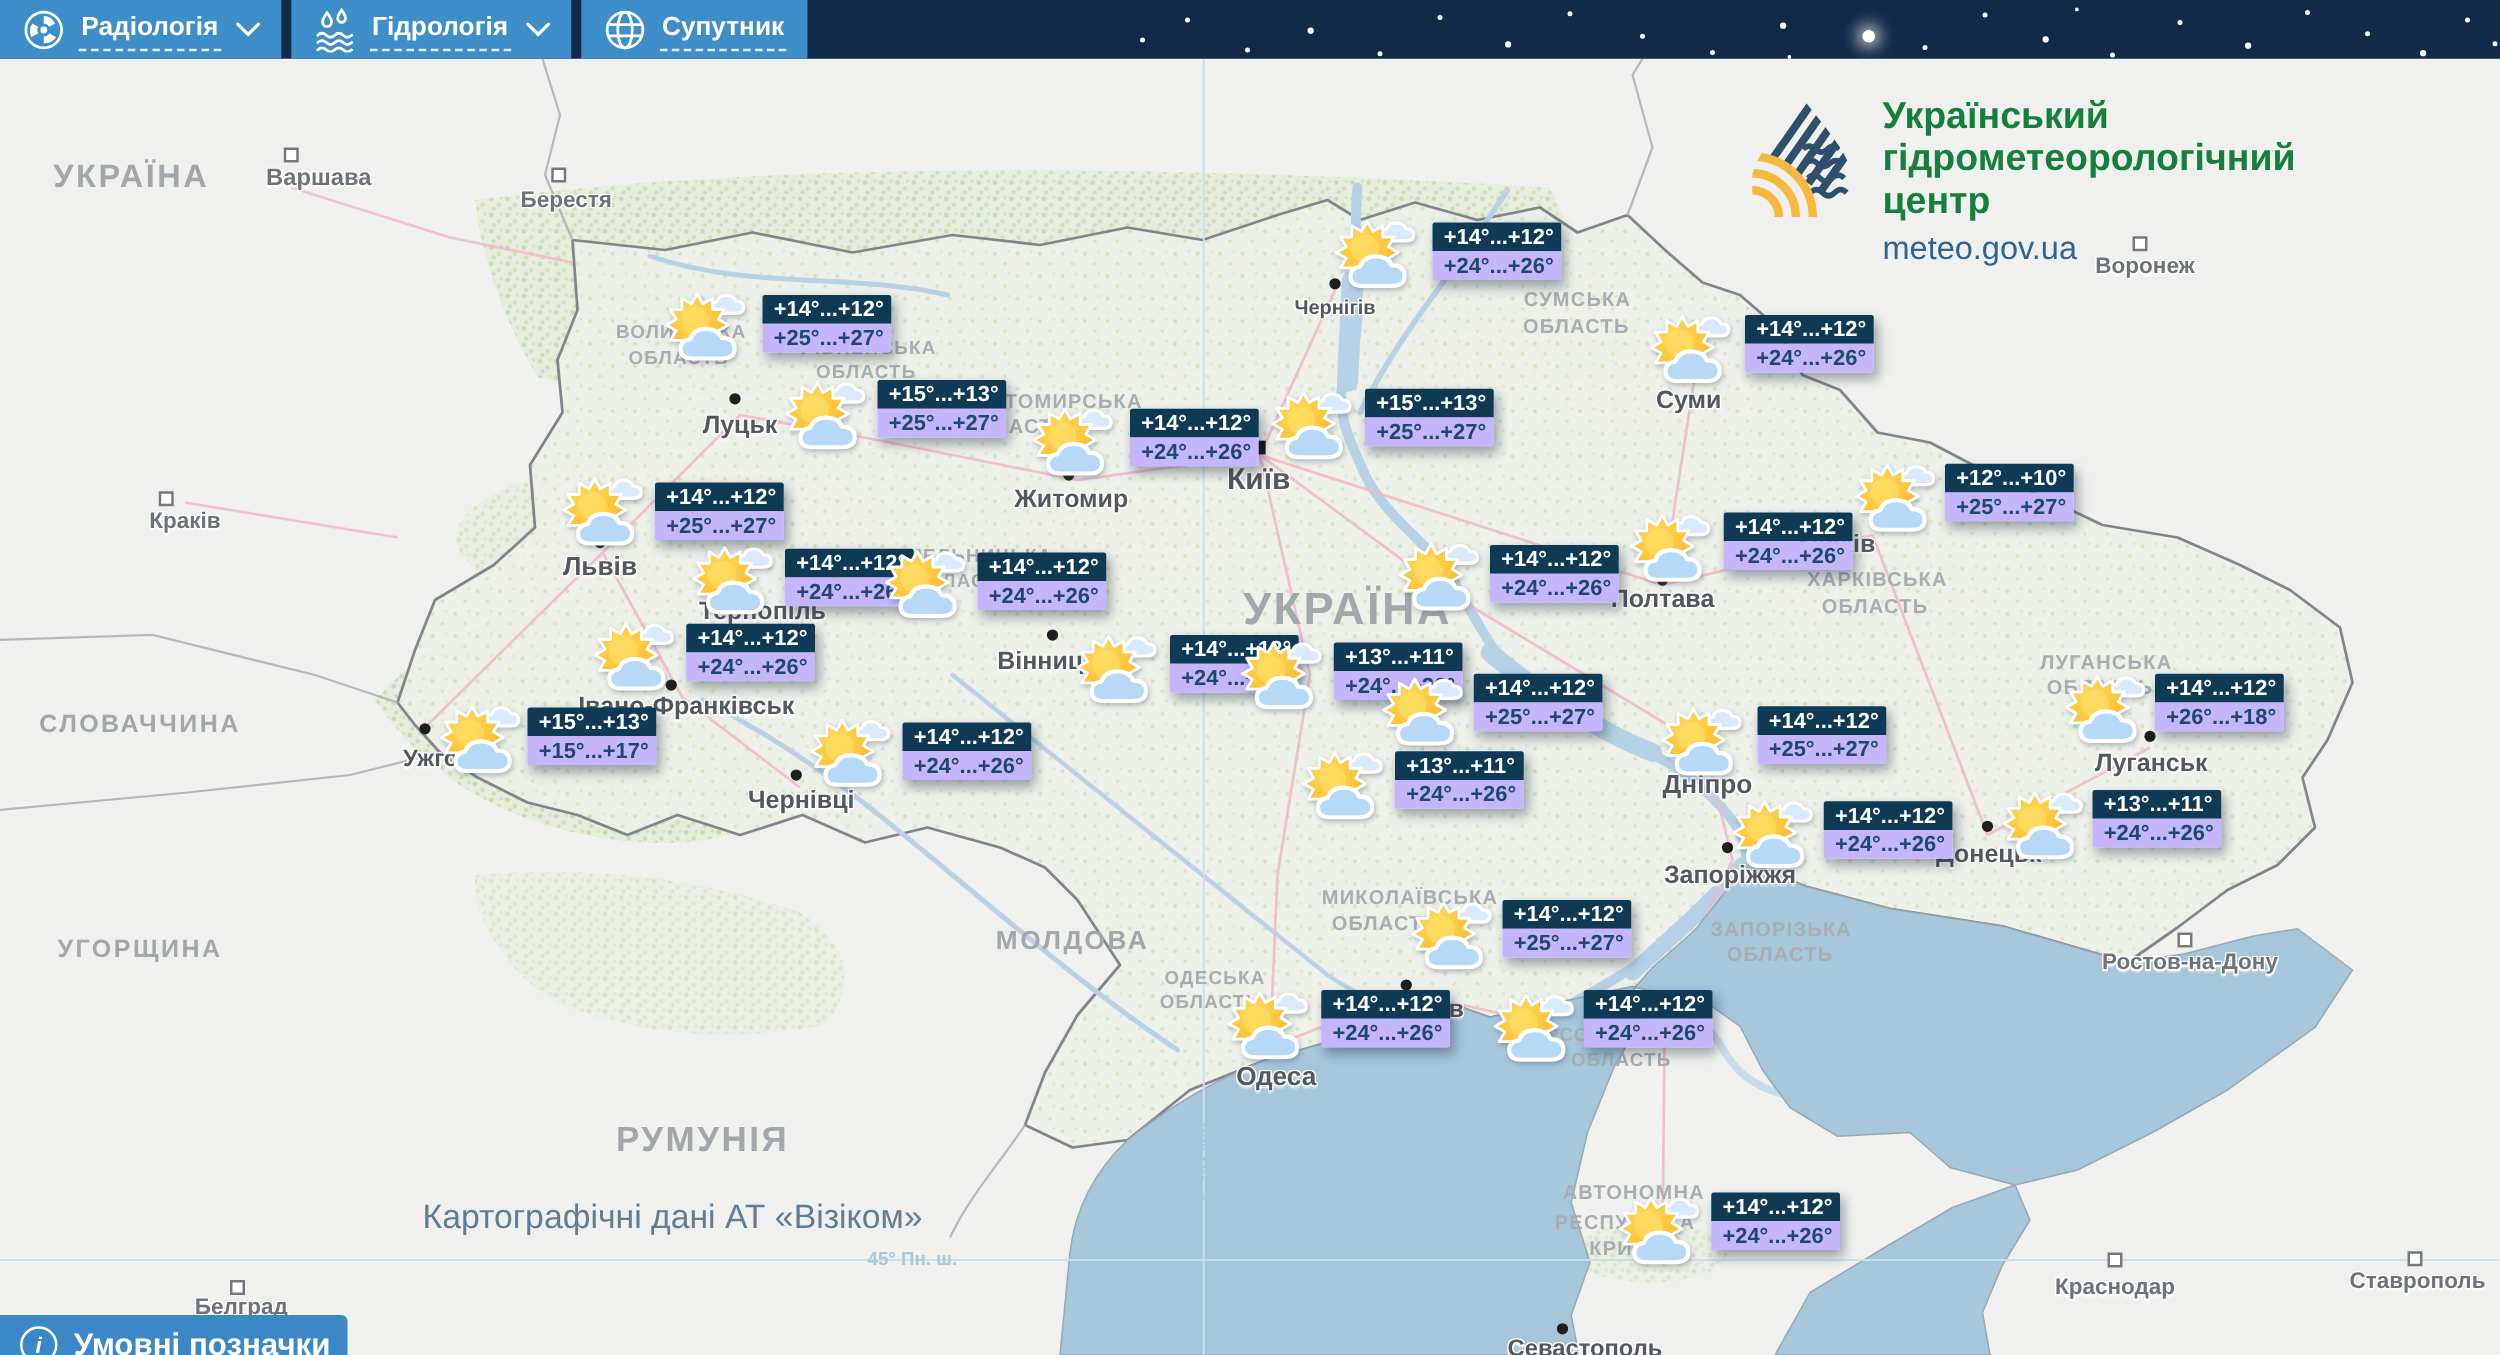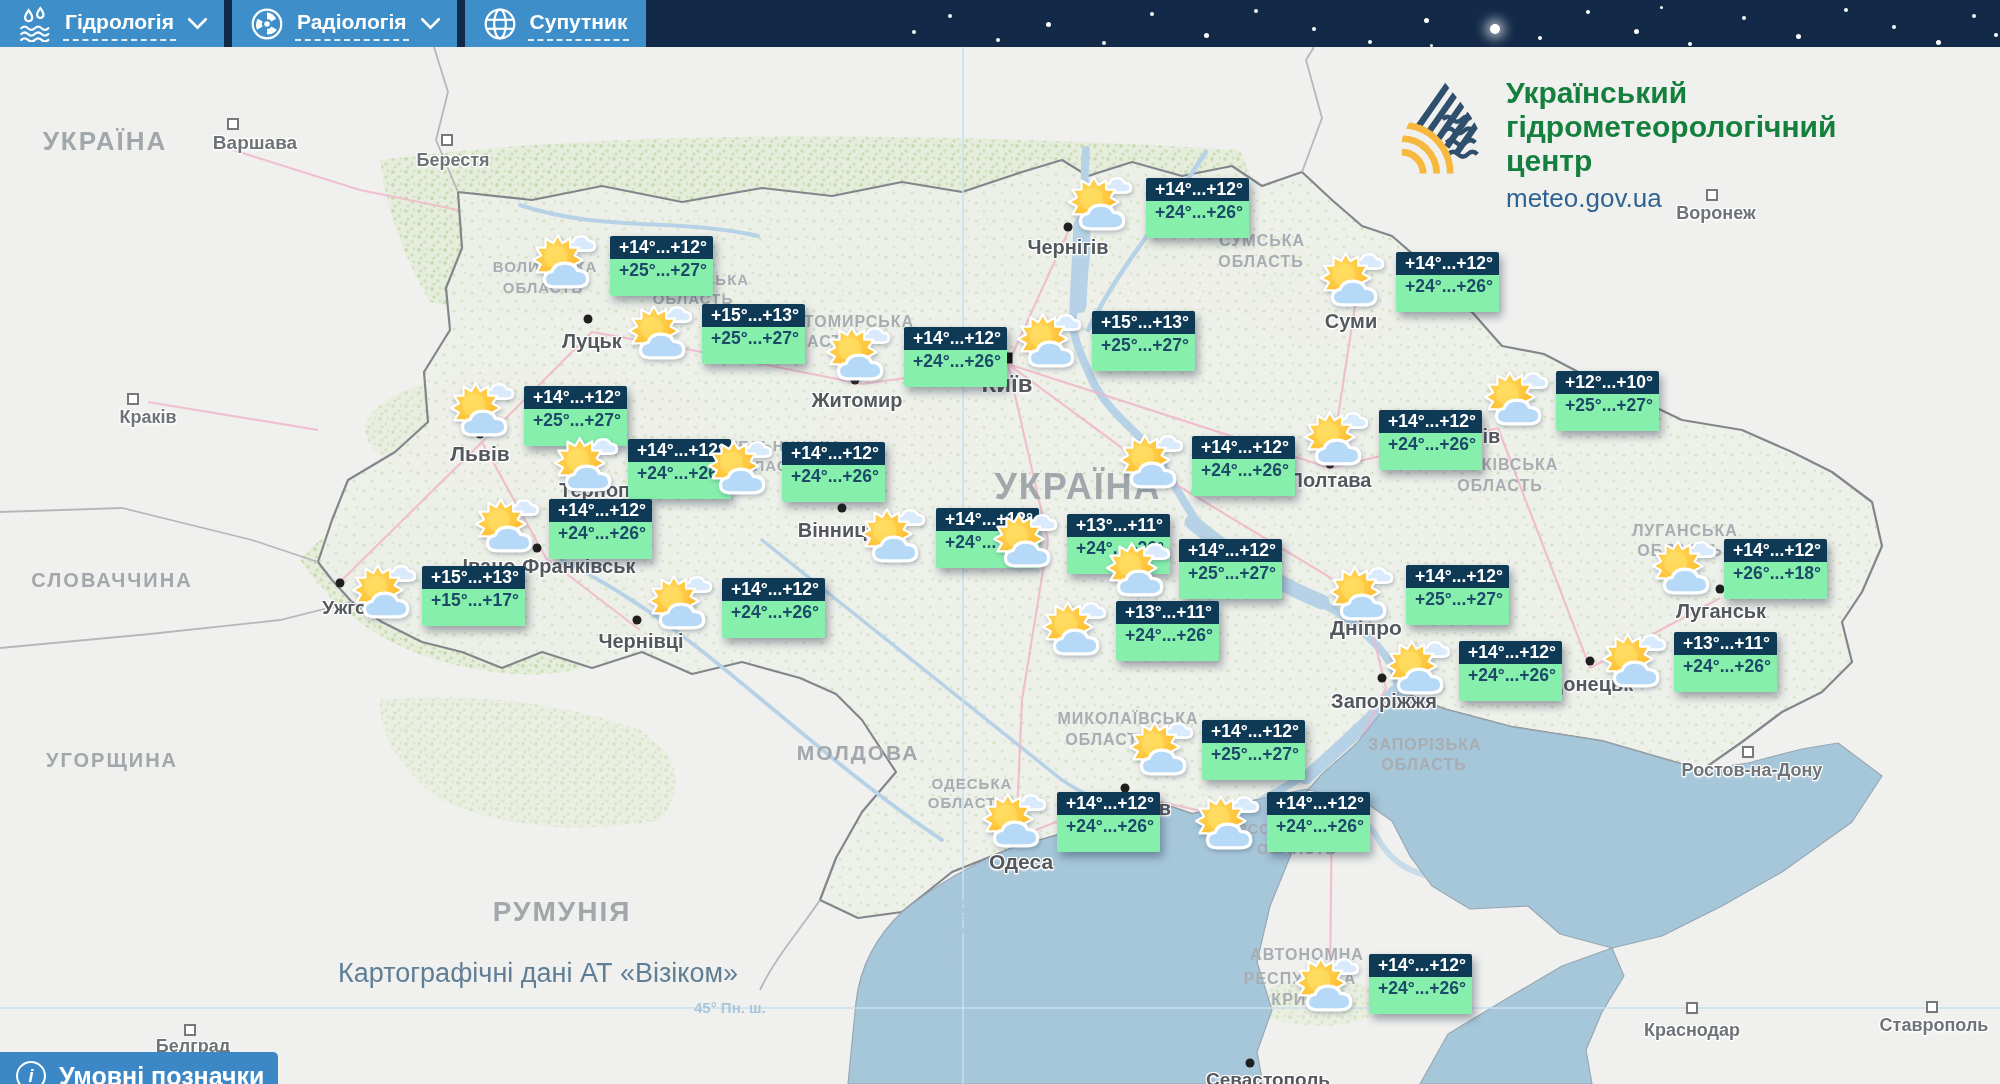--- a/index.html
+++ b/index.html
@@ -35,21 +35,21 @@
   .city.foreign{color:#6e7378}
   .marker{position:absolute;transform:translate(-50%,-50%)}
   .marker.dot{width:9px;height:9px;border-radius:50%;background:#1f1f1f}
   .marker.square{width:11px;height:11px;background:#141414}
   .marker.osquare{width:8px;height:8px;background:#fff;border:2px solid #75797e}
 
   .station{position:absolute}
   .wicon{position:absolute;left:0;top:0;filter:drop-shadow(1px 2px 2px rgba(60,80,100,.35))}
   .wlabel{position:absolute;width:103px;border-radius:2px;box-shadow:3px 5px 9px rgba(25,40,60,.4)}
   .wl-top{background:#0e3a55;color:#fff;height:23px;line-height:23px;padding-left:9px;font-size:17.5px;font-weight:bold;border-radius:2px 2px 0 0;white-space:nowrap}
-  .wl-bot{background:#86efac;color:#1c4a68;height:37px;line-height:23px;padding-left:9px;font-size:17.5px;font-weight:bold;border-radius:0 0 2px 2px;white-space:nowrap}
+  .wl-bot{background:#c4b5fd;color:#1c4a68;height:23px;line-height:23px;padding-left:9px;font-size:17.5px;font-weight:bold;border-radius:0 0 2px 2px;white-space:nowrap}
 
   #attribution{position:absolute;left:338px;top:958px;color:#5f7e96;font-size:27px;z-index:12;white-space:nowrap}
   .grat-label{position:absolute;color:#a9c6dd;font-size:15px;font-weight:bold;z-index:11;white-space:nowrap}
   #lat-label{left:694px;top:999px}
   #lon-label{left:968px;top:898px;transform:rotate(90deg);transform-origin:left top}
 
   #legend-btn{position:absolute;left:0;top:1052px;width:262px;height:48px;background:#3c88c6;color:#fff;display:flex;align-items:center;gap:13px;padding-left:16px;font-size:25px;font-weight:bold;border-top-right-radius:5px;z-index:30;cursor:pointer}
   .info-i{display:inline-flex;align-items:center;justify-content:center;width:26px;height:26px;border:2px solid #fff;border-radius:50%;font-size:18px;font-weight:bold;font-style:italic;flex:0 0 auto}
 </style>
 </head>
@@ -207,21 +207,21 @@
       <div class="city" style="left: 549px; top: 566px; font-size: 20px;">Івано-Франківськ</div>
       <div class="marker dot" style="left: 340px; top: 583px;"></div>
       <div class="city" style="left: 362px; top: 608px; font-size: 19px;">Ужгород</div>
       <div class="marker dot" style="left: 637px; top: 620px;"></div>
       <div class="city" style="left: 641px; top: 641px; font-size: 20px;">Чернівці</div>
       <div class="marker dot" style="left: 855px; top: 380px;"></div>
       <div class="city" style="left: 857px; top: 400px; font-size: 20px;">Житомир</div>
       <div class="marker square" style="left: 1007px; top: 358px;"></div>
       <div class="city" style="left: 1007px; top: 384px; font-size: 24px;">Київ</div>
       <div class="marker dot" style="left: 1068px; top: 227px;"></div>
-      <div class="city" style="left: 1068px; top: 247px; font-size: 20px;">Чернігів</div>
+      <div class="city" style="left: 1068px; top: 247px; font-size: 16px;">Чернігів</div>
       <div class="marker dot" style="left: 1355px; top: 302px;"></div>
       <div class="city" style="left: 1351px; top: 321px; font-size: 20px;">Суми</div>
       <div class="marker dot" style="left: 1330px; top: 464px;"></div>
       <div class="city" style="left: 1330px; top: 480px; font-size: 20px;">Полтава</div>
       <div class="city" style="left: 1468px; top: 436px; font-size: 20px;">Харків</div>
       <div class="marker dot" style="left: 842px; top: 508px;"></div>
       <div class="city" style="left: 838px; top: 530px; font-size: 20px;">Вінниця</div>
       <div class="city" style="left: 1366px; top: 628px; font-size: 21px;">Дніпро</div>
       <div class="marker dot" style="left: 1382px; top: 678px;"></div>
       <div class="city" style="left: 1384px; top: 701px; font-size: 20px;">Запоріжжя</div>
@@ -581,58 +581,58 @@
         <div class="star" style="left: 1936px; top: 40px; height: 5px; width: 5px;"></div>
         <div class="star" style="left: 1972px; top: 14px; height: 4px; width: 4px;"></div>
         <div class="star" style="left: 1994px; top: 33px; height: 4px; width: 4px;"></div>
         <div class="star" style="left: 1430px; top: 44px; height: 3px; width: 3px;"></div>
         <div class="star" style="left: 1660px; top: 6px; height: 3px; width: 3px;"></div>
       </div>
 
 
     <div class="tab">
       <span class="ticon">
-        <svg width="36" height="36" viewBox="0 0 34 34" fill="none" stroke="#fff" stroke-width="2.1" stroke-linecap="round">
-          <path d="M11 4 q3.4 4.6 3.4 7 a3.4 3.4 0 0 1 -6.8 0 q0-2.4 3.4-7 Z"></path>
-          <path d="M22 2 q3 4 3 6.2 a3 3 0 0 1 -6 0 q0-2.2 3-6.2 Z"></path>
-          <path d="M4 21 q3.2-3 6.4 0 q3.2 3 6.4 0 q3.2-3 6.4 0 q3.2 3 6.4 0"></path>
-          <path d="M4 26.5 q3.2-3 6.4 0 q3.2 3 6.4 0 q3.2-3 6.4 0 q3.2 3 6.4 0"></path>
-          <path d="M4 32 q3.2-3 6.4 0 q3.2 3 6.4 0 q3.2-3 6.4 0 q3.2 3 6.4 0"></path>
-        </svg>
-      </span>
-      <span class="tab-label">Гідрологія</span>
-      <span class="chev">
-        <svg width="19" height="12" viewBox="0 0 16 10" fill="none" stroke="#fff" stroke-width="2.2" stroke-linecap="round">
-            <polyline points="1,1 8,8 15,1"></polyline>
-          </svg>
-      </span>
-    </div>
-
-    <div class="tab">
-      <span class="ticon">
         <svg width="36" height="36" viewBox="0 0 34 34">
           <circle cx="17" cy="17" r="13.5" fill="none" stroke="#fff" stroke-width="2.1"></circle>
           <g fill="#fff">
             <path d="M17 12.2 A4.8 4.8 0 0 1 21.2 14.6 L25.6 12 A10.8 10.8 0 0 0 17 6.2 Z"></path>
             <path d="M17 12.2 A4.8 4.8 0 0 1 21.2 14.6 L25.6 12 A10.8 10.8 0 0 0 17 6.2 Z" transform="rotate(120 17 17)"></path>
             <path d="M17 12.2 A4.8 4.8 0 0 1 21.2 14.6 L25.6 12 A10.8 10.8 0 0 0 17 6.2 Z" transform="rotate(240 17 17)"></path>
             <circle cx="17" cy="17" r="2.6"></circle>
           </g>
         </svg>
       </span>
       <span class="tab-label">Радіологія</span>
       <span class="chev">
         <svg width="19" height="12" viewBox="0 0 16 10" fill="none" stroke="#fff" stroke-width="2.2" stroke-linecap="round">
             <polyline points="1,1 8,8 15,1"></polyline>
           </svg>
       </span>
     </div>
 
     <div class="tab">
       <span class="ticon">
+        <svg width="36" height="36" viewBox="0 0 34 34" fill="none" stroke="#fff" stroke-width="2.1" stroke-linecap="round">
+          <path d="M11 4 q3.4 4.6 3.4 7 a3.4 3.4 0 0 1 -6.8 0 q0-2.4 3.4-7 Z"></path>
+          <path d="M22 2 q3 4 3 6.2 a3 3 0 0 1 -6 0 q0-2.2 3-6.2 Z"></path>
+          <path d="M4 21 q3.2-3 6.4 0 q3.2 3 6.4 0 q3.2-3 6.4 0 q3.2 3 6.4 0"></path>
+          <path d="M4 26.5 q3.2-3 6.4 0 q3.2 3 6.4 0 q3.2-3 6.4 0 q3.2 3 6.4 0"></path>
+          <path d="M4 32 q3.2-3 6.4 0 q3.2 3 6.4 0 q3.2-3 6.4 0 q3.2 3 6.4 0"></path>
+        </svg>
+      </span>
+      <span class="tab-label">Гідрологія</span>
+      <span class="chev">
+        <svg width="19" height="12" viewBox="0 0 16 10" fill="none" stroke="#fff" stroke-width="2.2" stroke-linecap="round">
+            <polyline points="1,1 8,8 15,1"></polyline>
+          </svg>
+      </span>
+    </div>
+
+    <div class="tab">
+      <span class="ticon">
         <svg width="36" height="36" viewBox="0 0 34 34" fill="none" stroke="#fff" stroke-width="2.1">
           <circle cx="17" cy="17" r="13.5"></circle>
           <ellipse cx="17" cy="17" rx="5.5" ry="13.5"></ellipse>
           <line x1="4.5" y1="13" x2="29.5" y2="13"></line>
           <line x1="4.5" y1="21.5" x2="29.5" y2="21.5"></line>
         </svg>
       </span>
       <span class="tab-label">Супутник</span>
     </div>
   </div>

